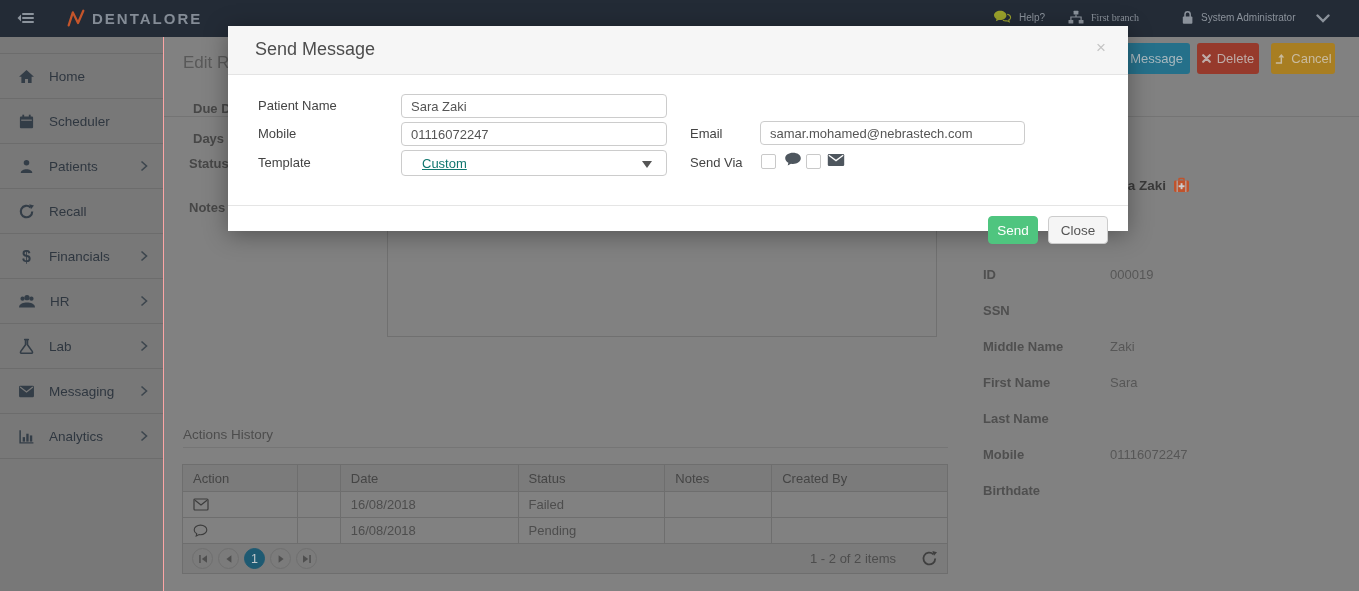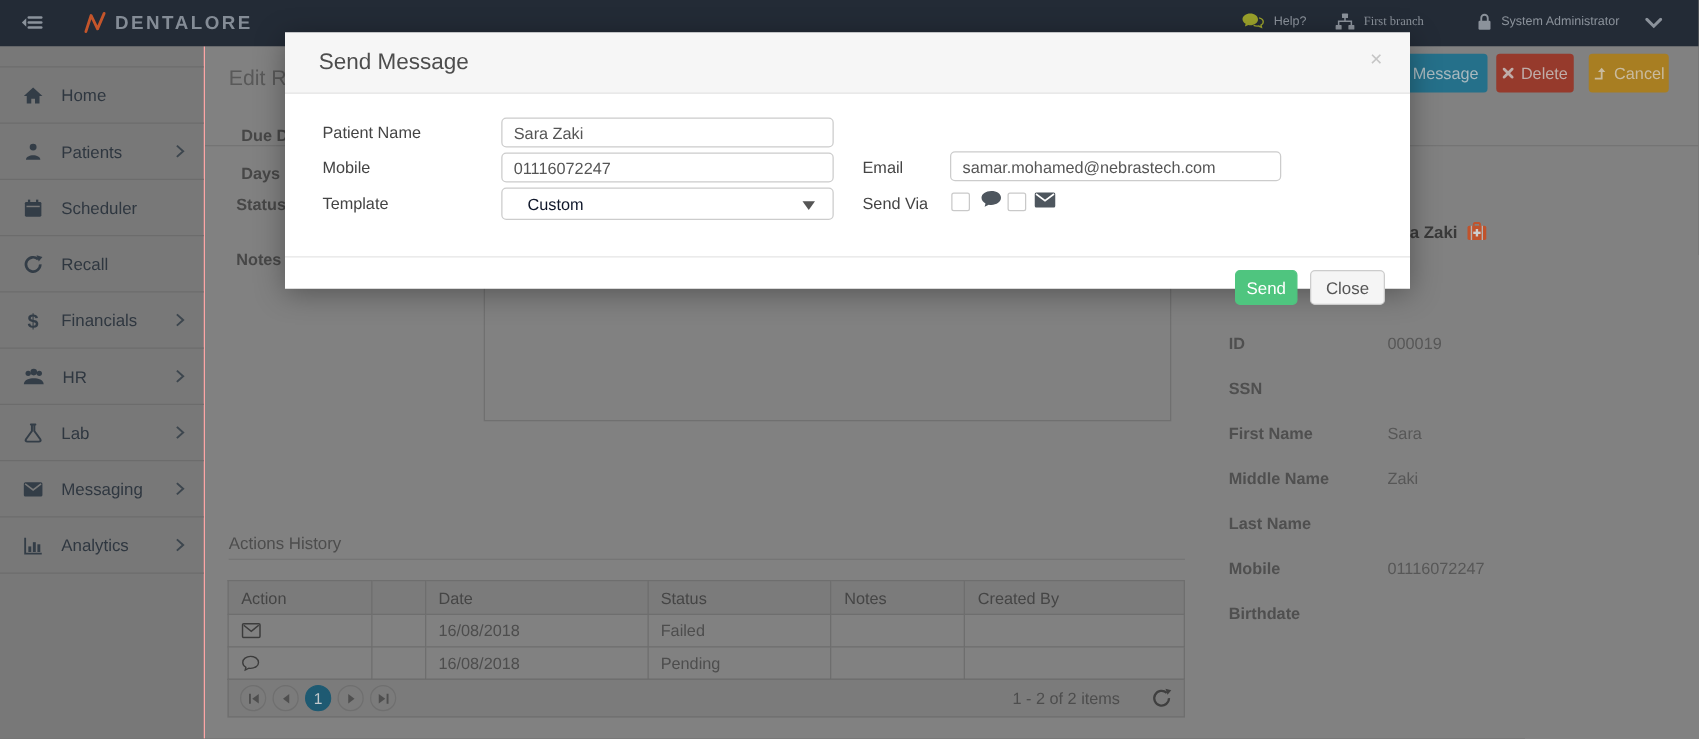--- a/index.html
+++ b/index.html
@@ -54,21 +54,21 @@
   .refresh{margin-left:20px;cursor:pointer;display:flex;align-items:center;}
 
   
   .modal{position:absolute;left:228px;top:26px;width:900px;height:205px;background:#fff;z-index:10;box-shadow:0 4px 22px rgba(0,0,0,0.35);}
   .m-head{position:absolute;left:0;top:0;width:100%;height:49px;background:#f6f6f6;border-bottom:1px solid #e4e4e4;}
   .m-title{position:absolute;left:27px;top:13px;font-size:18px;color:#4d4d4d;}
   .m-close{position:absolute;right:22px;top:13px;font-size:17px;color:#c5c5c5;cursor:pointer;line-height:1;}
   .m-label{position:absolute;font-size:13px;color:#444;}
   .m-input{position:absolute;height:24px;border:1px solid #ccc;border-radius:4px;font-size:13px;color:#555;padding-left:9px;outline:none;font-family:inherit;background:#fff;}
   .m-select{position:absolute;left:173px;top:124px;width:266px;height:26px;border:1px solid #ccc;border-radius:4px;background:#fff;display:flex;align-items:center;cursor:pointer;}
-  .m-select .sel-text{font-size:13px;color:#0f172a;padding-left:20px;}
+  .m-select .sel-text{font-size:13px;color:#0f766e;padding-left:20px;text-decoration:underline;}
   .caret{position:absolute;right:14px;top:10px;width:0;height:0;border-left:5px solid transparent;border-right:5px solid transparent;border-top:7px solid #555;}
   .chk{position:absolute;width:15px;height:15px;appearance:none;-webkit-appearance:none;border:1px solid #c9c9c9;border-radius:2px;background:#fff;cursor:pointer;}
   .m-foot{position:absolute;left:0;top:179px;width:100%;height:51px;border-top:1px solid #e5e5e5;}
   .m-btn{position:absolute;top:10px;height:28px;border-radius:4px;font-size:13.5px;display:flex;align-items:center;justify-content:center;cursor:pointer;font-family:inherit;}
   .btn-send{left:760px;width:50px;background:var(--send-green);color:#fff;border:1px solid var(--send-green);}
   .btn-close{left:820px;width:60px;background:#f5f5f5;border:1px solid #ccc;color:#555;}
   svg{display:block;}
 </style>
 </head>
 <body>
@@ -128,39 +128,39 @@
 
       <div class="side-item">
         <svg width="17" height="17" viewBox="0 0 16 16">
           <path d="M8 1.8 L15 8.3 H12.8 V14 H9.4 V10.4 H6.6 V14 H3.2 V8.3 H1 Z" fill="#333d47"></path>
         </svg>
         <span>Home</span>
       </div>
 
       <div class="side-item">
         <svg width="17" height="17" viewBox="0 0 16 16">
-          <circle cx="8" cy="4.4" r="2.6" fill="#333d47"></circle>
-          <path d="M2.6 14 C2.6 9.4 13.4 9.4 13.4 14 Z" fill="#333d47"></path>
-        </svg>
-        <span>Patients</span>
-        <span class="chev">
-          <svg width="8" height="12" viewBox="0 0 8 12">
-              <polyline points="1.5,1.5 6.5,6 1.5,10.5" fill="none" stroke="#3d464e" stroke-width="1.6"></polyline>
-            </svg>
-        </span>
-      </div>
-
-      <div class="side-item">
-        <svg width="17" height="17" viewBox="0 0 16 16">
           <rect x="4.1" y="1.6" width="1.7" height="3" fill="#333d47"></rect>
           <rect x="10.2" y="1.6" width="1.7" height="3" fill="#333d47"></rect>
           <rect x="1.8" y="3.4" width="12.4" height="11" rx="1" fill="#333d47"></rect>
           <rect x="3" y="6.2" width="10" height="1.1" fill="var(--sidebar-bg)"></rect>
         </svg>
         <span>Scheduler</span>
+      </div>
+
+      <div class="side-item">
+        <svg width="17" height="17" viewBox="0 0 16 16">
+          <circle cx="8" cy="4.4" r="2.6" fill="#333d47"></circle>
+          <path d="M2.6 14 C2.6 9.4 13.4 9.4 13.4 14 Z" fill="#333d47"></path>
+        </svg>
+        <span>Patients</span>
+        <span class="chev">
+          <svg width="8" height="12" viewBox="0 0 8 12">
+              <polyline points="1.5,1.5 6.5,6 1.5,10.5" fill="none" stroke="#3d464e" stroke-width="1.6"></polyline>
+            </svg>
+        </span>
       </div>
 
       <div class="side-item">
         <svg width="17" height="17" viewBox="0 0 16 16">
           <path d="M13.4 8 a5.4 5.4 0 1 1 -1.7 -3.9" fill="none" stroke="#333d47" stroke-width="2"></path>
           <path d="M10.6 1.2 L15 2.4 L12.2 5.8 Z" fill="#333d47"></path>
         </svg>
         <span>Recall</span>
       </div>
 
@@ -279,26 +279,26 @@
     <div class="p-rows">
       <div class="p-row">
           <span class="pl">ID</span>
           <span class="pv">000019</span>
         </div>
       <div class="p-row">
           <span class="pl">SSN</span>
           <span class="pv"></span>
         </div>
       <div class="p-row">
+          <span class="pl">Middle Name</span>
+          <span class="pv">Zaki</span>
+        </div>
+      <div class="p-row">
           <span class="pl">First Name</span>
           <span class="pv">Sara</span>
-        </div>
-      <div class="p-row">
-          <span class="pl">Middle Name</span>
-          <span class="pv">Zaki</span>
         </div>
       <div class="p-row">
           <span class="pl">Last Name</span>
           <span class="pv"></span>
         </div>
       <div class="p-row">
           <span class="pl">Mobile</span>
           <span class="pv">01116072247</span>
         </div>
       <div class="p-row">

